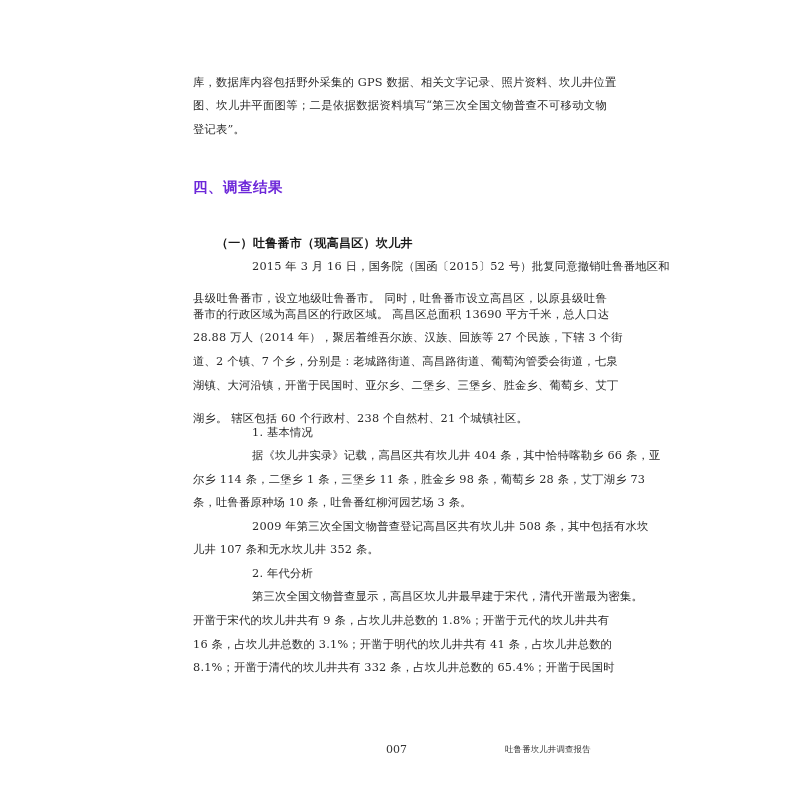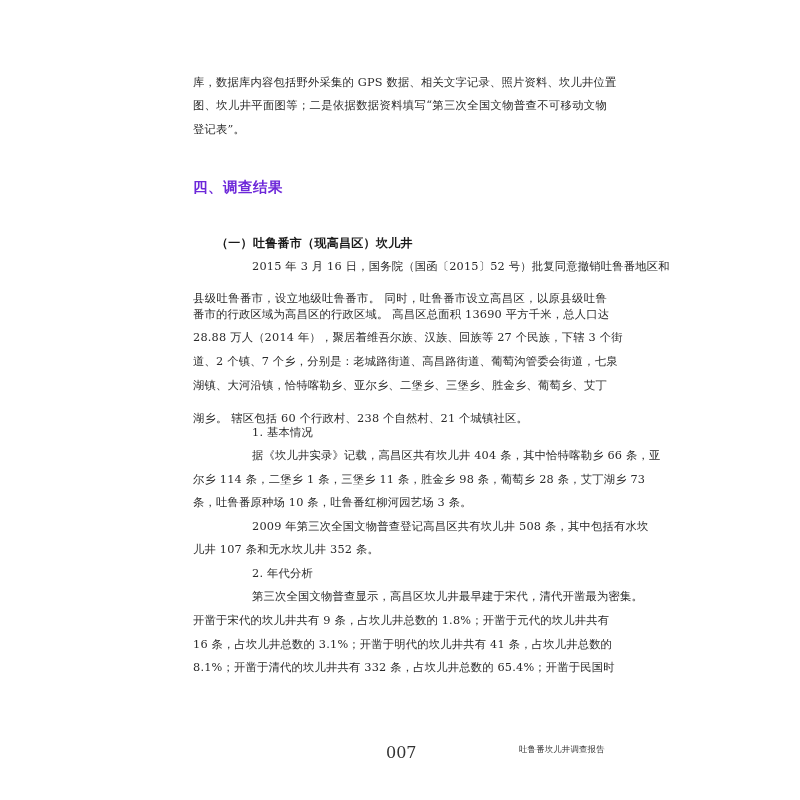--- a/index.html
+++ b/index.html
@@ -23,24 +23,24 @@
     font-family: "DejaVu Sans", "Liberation Sans", sans-serif;
     font-size: 14.5px; font-weight: bold; color: #6d28d9; letter-spacing: 0.5px;
   }
   .h2 {
     position: absolute; left: 216px; top: 235px;
     font-family: Liberation Mono, monospace;
     font-size: 12px; font-weight: bold; color: #1a1a1a; letter-spacing: 0.3px;
   }
   .footer-page {
     position: absolute; left: 386px; top: 743px;
-    font-size: 16px; color: #333;
+    font-size: 11px; color: #333;
   }
   .footer-title {
-    position: absolute; left: 519px; top: 744px;
+    position: absolute; left: 505px; top: 744px;
     font-family: Liberation Mono, monospace;
     font-size: 8.4px; color: #333; letter-spacing: 0.2px; text-align: right;
   }
 </style>
 </head>
 <body>
 
 <div class="page">
 
   <div class="line" style="top:76px">库，数据库内容包括野外采集的 GPS 数据、相关文字记录、照片资料、坎儿井位置</div>
@@ -48,21 +48,21 @@
   <div class="line last" style="top:123px">登记表”。</div>
 
   <div class="h1">四、调查结果</div>
   <div class="h2">（一）吐鲁番市（现高昌区）坎儿井</div>
 
   <div class="line indent" style="top:260px">2015 年 3 月 16 日，国务院（国函〔2015〕52 号）批复同意撤销吐鲁番地区和</div>
   <div class="line" style="top:292px">县级吐鲁番市，设立地级吐鲁番市。 同时，吐鲁番市设立高昌区，以原县级吐鲁</div>
   <div class="line" style="top:308px">番市的行政区域为高昌区的行政区域。 高昌区总面积 13690 平方千米，总人口达</div>
   <div class="line" style="top:331px">28.88 万人（2014 年），聚居着维吾尔族、汉族、回族等 27 个民族，下辖 3 个街</div>
   <div class="line" style="top:355px">道、2 个镇、7 个乡，分别是：老城路街道、高昌路街道、葡萄沟管委会街道，七泉</div>
-  <div class="line" style="top:379px">湖镇、大河沿镇，恰特喀勒乡、亚尔乡、二堡乡、三堡乡、胜金乡、葡萄乡、艾丁</div>
+  <div class="line" style="top:379px">湖镇、大河沿镇，开凿于民国时、亚尔乡、二堡乡、三堡乡、胜金乡、葡萄乡、艾丁</div>
   <div class="line last" style="top:412px">湖乡。 辖区包括 60 个行政村、238 个自然村、21 个城镇社区。</div>
 
   <div class="line indent last" style="top:426px">1. 基本情况</div>
 
   <div class="line indent" style="top:449px">据《坎儿井实录》记载，高昌区共有坎儿井 404 条，其中恰特喀勒乡 66 条，亚</div>
   <div class="line" style="top:473px">尔乡 114 条，二堡乡 1 条，三堡乡 11 条，胜金乡 98 条，葡萄乡 28 条，艾丁湖乡 73</div>
   <div class="line last" style="top:496px">条，吐鲁番原种场 10 条，吐鲁番红柳河园艺场 3 条。</div>
 
   <div class="line indent" style="top:520px">2009 年第三次全国文物普查登记高昌区共有坎儿井 508 条，其中包括有水坎</div>
   <div class="line last" style="top:543px">儿井 107 条和无水坎儿井 352 条。</div>

